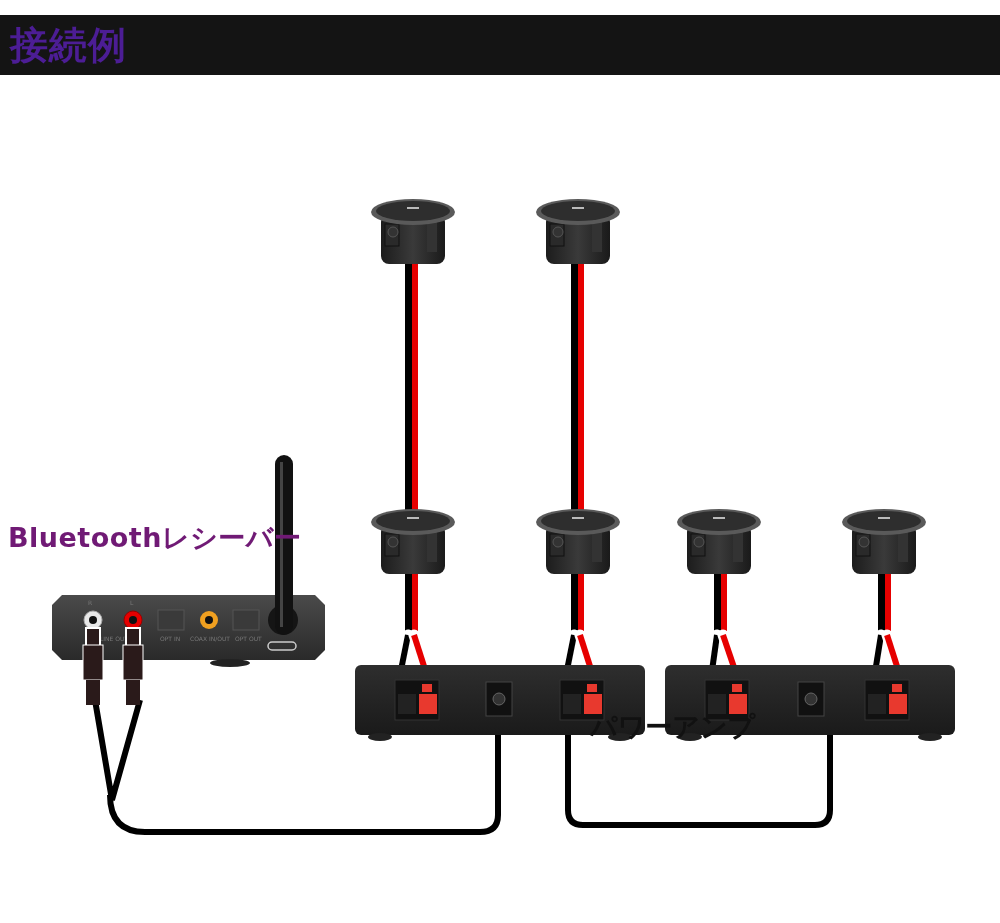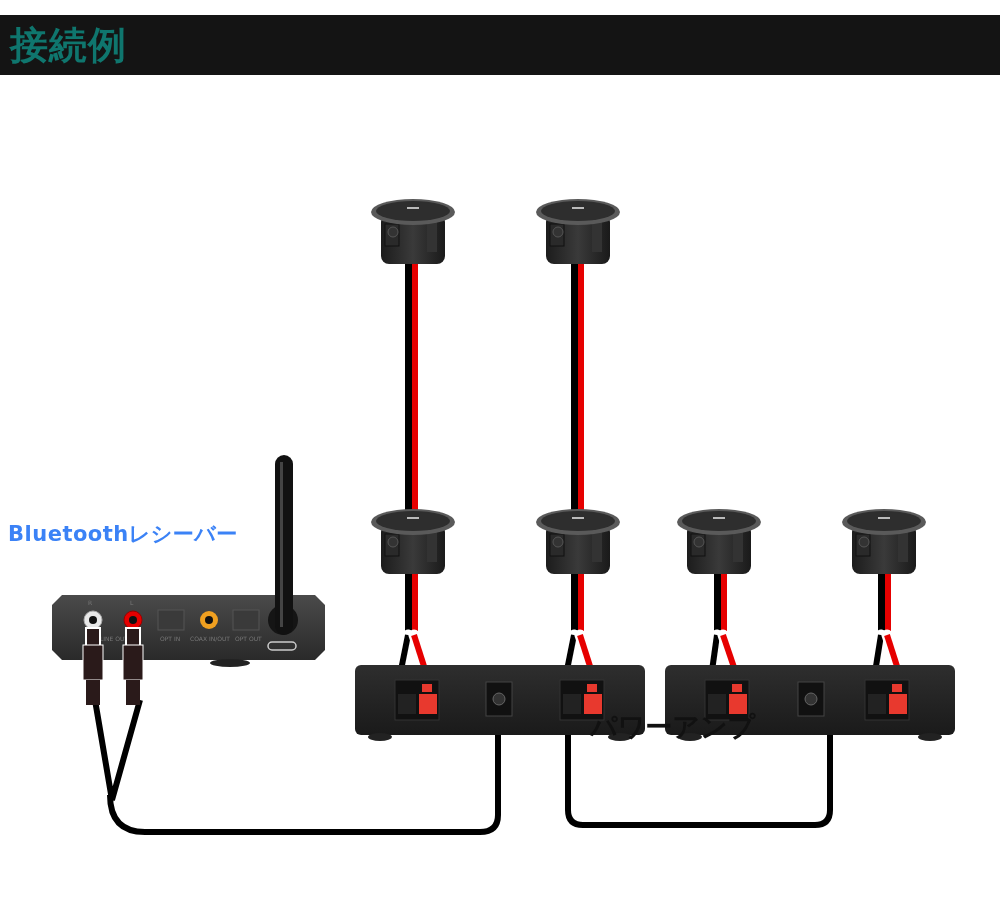--- a/index.html
+++ b/index.html
@@ -1,20 +1,20 @@
 <!DOCTYPE html>
 <html><head>
 <meta charset="utf-8">
 <style>
   html, body { margin: 0; padding: 0; background: #ffffff; }
   body { width: 1000px; height: 923px; position: relative; overflow: hidden; font-family: "DejaVu Sans", sans-serif; }
   .header-bar { position: absolute; left: 0; top: 15px; width: 1000px; height: 60px; background: #141414; }
-  .header-title { position: absolute; left: 10px; top: 20px; color: #0f766e; font-size: 38px; font-weight: bold; letter-spacing: 1px; line-height: 50px; }
+  .header-title { position: absolute; left: 10px; top: 20px; color: #4c1d95; font-size: 38px; font-weight: bold; letter-spacing: 1px; line-height: 50px; }
   svg.diagram { position: absolute; left: 0; top: 0; }
-  .label-receiver { position: absolute; left: 8px; top: 520px; font-size: 21px; font-weight: bold; color: #3b82f6; letter-spacing: 0.5px; }
+  .label-receiver { position: absolute; left: 8px; top: 520px; font-size: 27px; font-weight: bold; color: #701a75; letter-spacing: 0.5px; }
   .label-amp { position: absolute; left: 590px; top: 709px; font-size: 27px; font-weight: bold; color: #111; }
   .panel-text { font-family: "DejaVu Sans", sans-serif; font-size: 6px; fill: #777; }
 </style>
 </head>
 <body>
 
 <div class="header-bar"></div>
 <div class="header-title">接続例</div>
 
 <svg class="diagram" width="1000" height="923" viewBox="0 0 1000 923">

